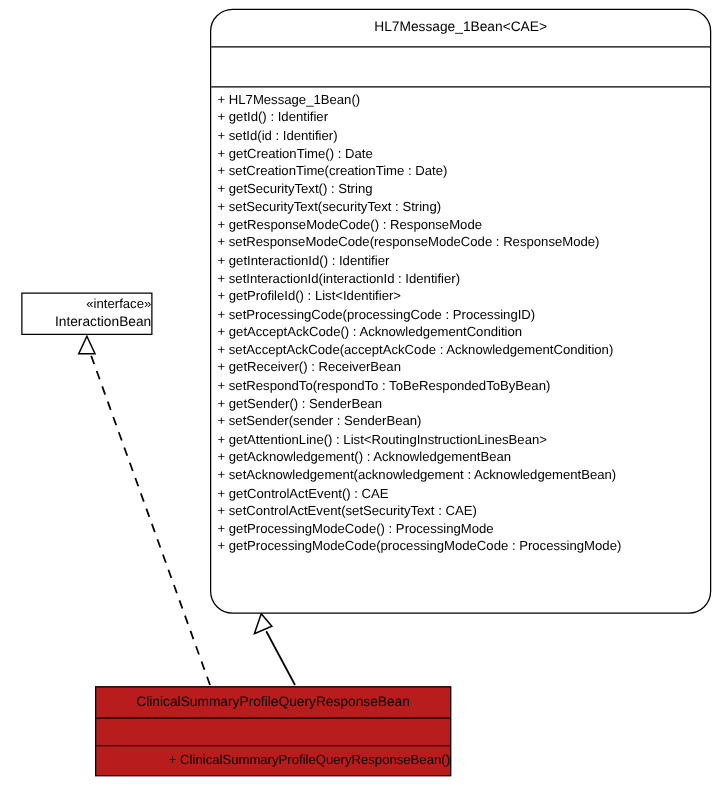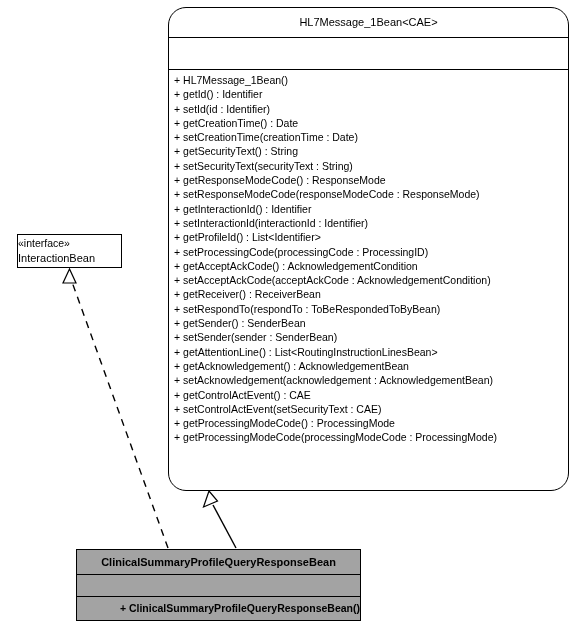--- a/index.html
+++ b/index.html
@@ -63,44 +63,43 @@
     color: #000000;
     white-space: nowrap;
     letter-spacing: 0px;
   }
   
   #interface-box {
     left: 17px;
     top: 234px;
     width: 105px;
     height: 34px;
-    text-align: left;
+    text-align: right;
   }
   #interface-stereotype {
     font-size: 10.5px;
     line-height: 15px;
     padding-top: 1px;
     color: #000000;
     white-space: nowrap;
   }
   #interface-name {
     font-size: 11px;
     line-height: 15px;
     color: #000000;
     white-space: nowrap;
   }
   
   #subclass-box {
     left: 76px;
     top: 549px;
     width: 285px;
     height: 72px;
-    background: #a3a3a3;
+    background: #b91c1c;
     border: 1px solid #000000;
-    font-weight: bold;
   }
   #subclass-title {
     height: 24px;
     line-height: 24px;
     text-align: center;
     font-size: 11px;
     color: #000000;
     white-space: nowrap;
   }
   #subclass-attrs {

